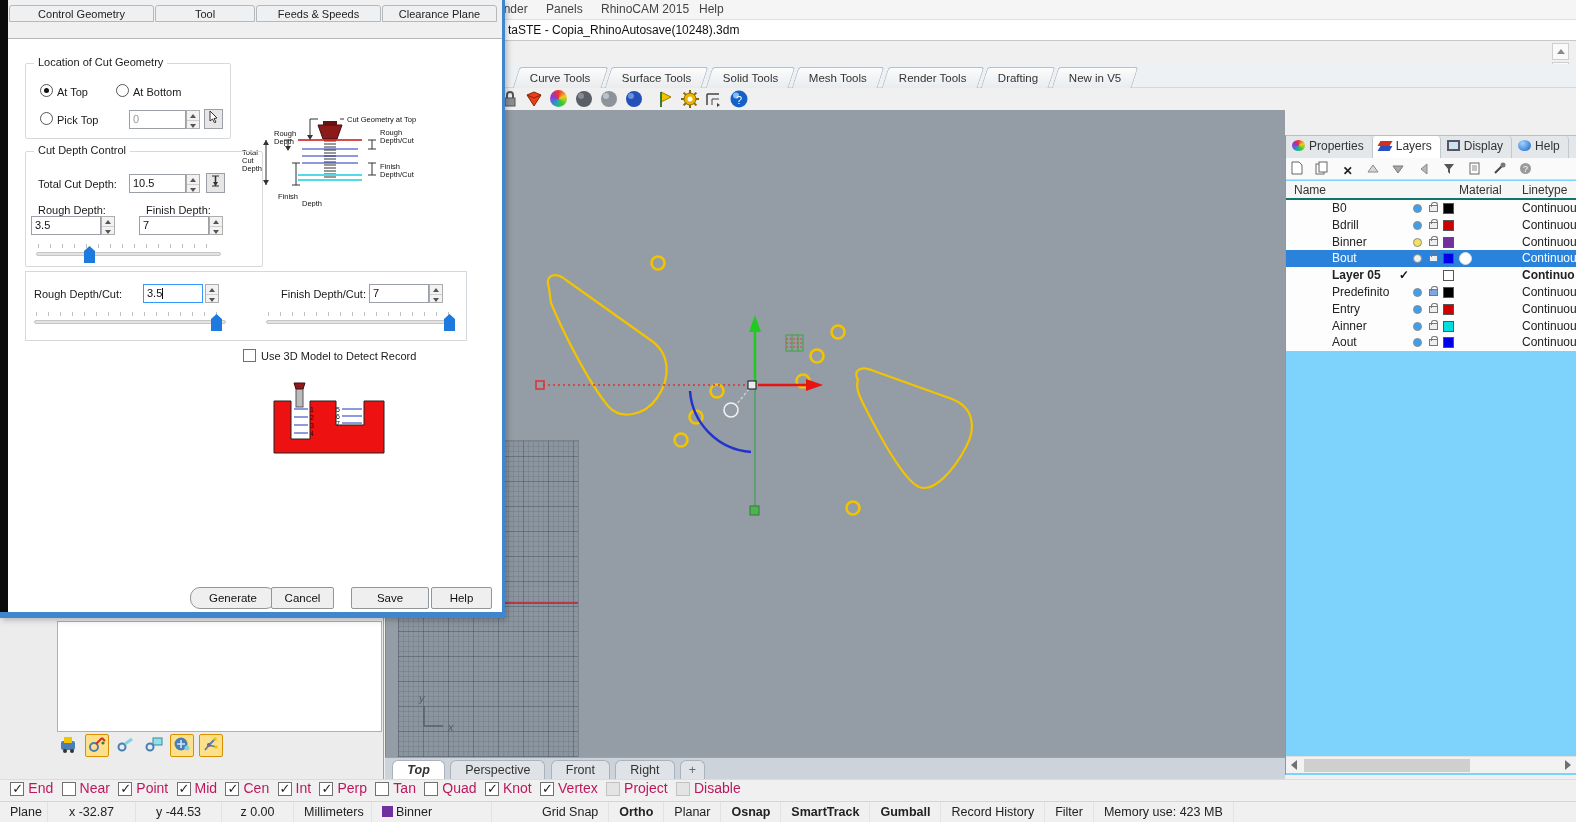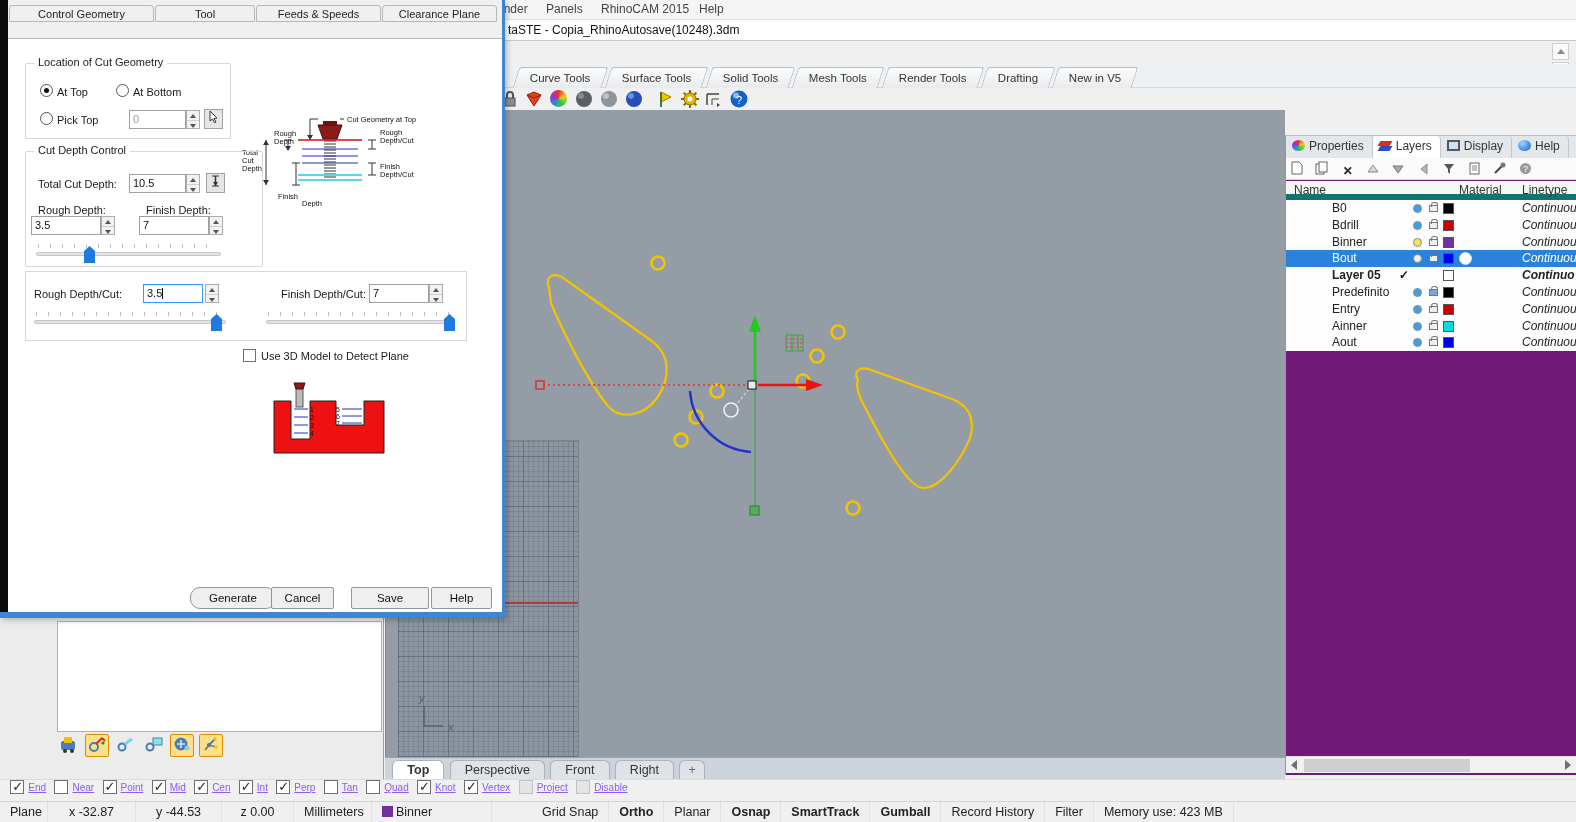--- a/index.html
+++ b/index.html
@@ -27,50 +27,50 @@
     background-image:
       repeating-linear-gradient(0deg, rgba(55,66,80,.30) 0 1px, transparent 1px 25px),
       repeating-linear-gradient(90deg, rgba(55,66,80,.30) 0 1px, transparent 1px 25px),
       repeating-linear-gradient(0deg, rgba(55,66,80,.14) 0 1px, transparent 1px 5px),
       repeating-linear-gradient(90deg, rgba(55,66,80,.14) 0 1px, transparent 1px 5px);
     border-top:1px solid #79838e; border-right:1px solid #79838e; }
   .geo { position:absolute; left:0; top:0; width:1576px; height:822px; z-index:2; pointer-events:none; }
 
   .vptabs { position:absolute; left:385px; top:757px; width:900px; height:22px; background:#ccd3da; border-top:1px solid #9aa4ad; z-index:3; }
   .vtab { display:inline-block; margin:2px 1px 0 1px; padding:2px 14px 3px; font-size:12.5px; color:#333; background:#dfe3e7; border:1px solid #aab3bb; border-bottom:none; border-radius:6px 6px 0 0; }
-  .vtab.active { background:#ffffff; font-weight:bold; }
+  .vtab.active { background:#ffffff; font-weight:bold;font-style:italic; }
   .vtab.plus { padding:2px 8px 3px; color:#667; }
 
   
-  .rpanel { position:absolute; left:1285px; top:135px; width:291px; height:640px; background:#701a75; border-left:1px solid #8f979f; border-top:1px solid #b9bfc6; z-index:4; }
+  .rpanel { position:absolute; left:1285px; top:135px; width:291px; height:640px; background:#7dd3fc; border-left:1px solid #8f979f; border-top:1px solid #b9bfc6; z-index:4; }
   .rtabs { position:absolute; left:0; top:0; width:100%; height:22px; background:#e3e7ea; }
   .rtab { position:relative; display:inline-block; height:22px; padding:3px 8px 0 6px; font-size:12px; color:#333; background:#e3e7ea; border-right:1px solid #c2c8cd; border-radius:4px 4px 0 0; }
   .rtab.active { background:#ffffff; }
   .rtab .ticon { display:inline-block; width:13px; height:11px; margin-right:4px; vertical-align:-1px; }
   .icon-wheel { border-radius:50%; width:12px; height:12px; background:conic-gradient(#e33,#ec2,#3c3,#29c,#93c,#e33); }
   .icon-layers { position:relative; }
   .icon-layers i { position:absolute; left:0; width:12px; height:5px; transform:skewX(-30deg); display:block; }
   .icon-display { width:12px; height:10px; border:2px solid #556; background:#cfe3ef; }
   .icon-helpball { width:12px; height:12px; border-radius:50%; background:radial-gradient(circle at 35% 30%, #9fd4ff, #1561c8); }
   .rtools { position:absolute; left:0; top:22px; width:100%; height:22px; background:#fafafa; border-bottom:1px solid #d8d8d8; }
   .rtool { display:inline-block; width:22px; height:20px; margin-top:1px; text-align:center; color:#555; font-size:12px; padding-top:2px; }
-  .rhead { position:absolute; left:0; top:45px; width:100%; height:19px; background:#f6f6f6; border-bottom:6px solid #0f766e; font-size:12px; color:#333; }
+  .rhead { position:absolute; left:0; top:45px; width:100%; height:19px; background:#f6f6f6; border-bottom:2px solid #0f766e; font-size:12px; color:#333; }
   .rhead .c-name { position:absolute; left:8px; top:2px; }
   .rhead .c-mat { position:absolute; left:173px; top:2px; }
   .rhead .c-line { position:absolute; left:236px; top:2px; }
   .layer-row { position:relative; height:16.8px; font-size:12px; color:#222; background:#fdfdfd; }
   .layer-row .lname { position:absolute; left:8px; top:1px;margin-left:38px; }
   .layer-row .bulb { position:absolute; left:127px; top:4px; width:9px; height:9px; border-radius:50%; border:1px solid #8b8b8b; }
   .layer-row .lock { position:absolute; left:143px; top:5px; width:9px; height:7px; border:1px solid #777; background:#eee; }
   .layer-row .lock::before { content:""; position:absolute; left:1px; top:-4px; width:5px; height:4px; border:1px solid #777; border-bottom:none; border-radius:3px 3px 0 0; }
   .layer-row .lock.locked { background:#7ea7e0; }
   .layer-row .swatch { position:absolute; left:157px; top:3px; width:11px; height:11px; border:1px solid #555; }
   .layer-row .material-dot { position:absolute; left:173px; top:2px; width:13px; height:13px; border-radius:50%; background:#fff; border:1px solid #ddd; }
   .layer-row .current-mark { position:absolute; left:113px; top:1px; font-weight:bold; color:#111; }
-  .layer-row .ltype { position:absolute; left:236px; top:1px; white-space:nowrap;font-style:italic; }
+  .layer-row .ltype { position:absolute; left:236px; top:1px; white-space:nowrap; }
   .layer-row.selected { background:#2a82da; color:#fff; }
   .layer-row.selected .ltype, .layer-row.selected .lname { color:#fff; }
   .layer-row.current { font-weight:bold; }
   .rscroll { position:absolute; left:0; bottom:2px; width:100%; height:17px; background:#f2f2f2; border-top:1px solid #e0e0e0; }
   .rscroll .thumb { position:absolute; left:18px; top:2px; width:166px; height:13px; background:#cfcfcf; }
   .sarr { position:absolute; top:3px; width:0; height:0; border-top:5px solid transparent; border-bottom:5px solid transparent; }
   .sarr.left { left:5px; border-right:6px solid #707070; }
   .sarr.right { right:5px; border-left:6px solid #707070; }
 
   
@@ -79,21 +79,21 @@
   .lbrowser .brtools { position:absolute; left:57px; top:116px; height:26px; }
   .bricon { display:inline-block; width:24px; height:23px; margin-right:1px; text-align:center; border:1px solid transparent; border-radius:2px; vertical-align:top; }
   .bricon.hl { background:#ffe08a; border-color:#d89000; }
 
   
   .osnapbar { position:absolute; left:0; top:779px; width:1576px; height:22px; background:#f0f0f0; border-top:1px solid #dcdcdc; white-space:nowrap; overflow:hidden; z-index:5; }
   .osnap-item { display:inline-block; margin-left:5px; }
   .osnap-item .cb { display:inline-block; width:14px; height:14px; background:#fff; border:1px solid #707070; vertical-align:-3px; position:relative; }
   .osnap-item.checked .cb::after { content:"\2713"; position:absolute; left:1px; top:-2px; font-size:13px; color:#222; }
   .osnap-item.disabled .cb { background:#e4e4e4; border-color:#c2c2c2; }
-  .osnap-item .lbl { margin-left:4px; font-size:10px; color:#8b5cf6;text-decoration:underline; }
+  .osnap-item .lbl { margin-left:4px; font-size:14px; color:#be185d; }
   .osnap-item:first-child { margin-left:-7px; }
   .statusbar { position:absolute; left:0; top:801px; width:1576px; height:21px; background:#f0f0f0; border-top:1px solid #d5d5d5; white-space:nowrap; z-index:5; font-size:12.5px; }
   .stseg { display:inline-block; height:20px; padding:3px 10px 0; border-right:1px solid #e2e2e2; color:#222; }
   .stseg.bold { font-weight:bold; }
   .stswatch { display:inline-block; width:11px; height:11px; vertical-align:-1px; margin-right:3px; }
   .stgap { display:inline-block; width:40px; }
 
   
   .dialog { position:absolute; left:0; top:0; width:505px; height:618px; background:#f0f0f0; z-index:10; border-right:3px solid #3f86cf; border-bottom:6px solid #3f86cf; box-shadow:2px 2px 6px rgba(0,0,0,.25); }
   .blackedge { position:absolute; left:0; top:0; width:8px; height:100%; background:#0b0b0b; z-index:3; }
@@ -580,21 +580,21 @@
         <span class="spin" style="left:403px; top:12px;">
             <span class="u"></span>
             <span class="d"></span>
           </span>
         <span class="sliderticks" style="left:242px; top:40px; width:183px;"></span>
         <span class="slidertrack" style="left:240px; top:48px; width:188px;"></span>
         <span class="sliderthumb" style="left:418px; top:42px;"></span>
       </div>
 
       <span class="dcheck" style="left:235px; top:310px;"></span>
-      <span class="dlabel" style="left:253px; top:311px;">Use 3D Model to Detect Plane</span>
+      <span class="dlabel" style="left:253px; top:311px;">Use 3D Model to Detect Record</span>
 
 
       <svg style="position:absolute; left:262px; top:342px;" width="122" height="76">
         <path d="M4,20 h17 v38 h19 v-38 h26 v24 h28 v-24 h20 v52 h-110 Z" fill="#ee1111" stroke="#222"></path>
         <rect x="26" y="4" width="7" height="22" fill="#bbb" stroke="#555"></rect>
         <path d="M24,2 L35,2 L33,8 L26,8 Z" fill="#8b1a1a" stroke="#4a0d0d"></path>
         <g stroke="#2233bb">
             <line x1="24" y1="28" x2="38" y2="28"></line>
             <line x1="24" y1="36" x2="38" y2="36"></line>
             <line x1="24" y1="44" x2="38" y2="44"></line>

